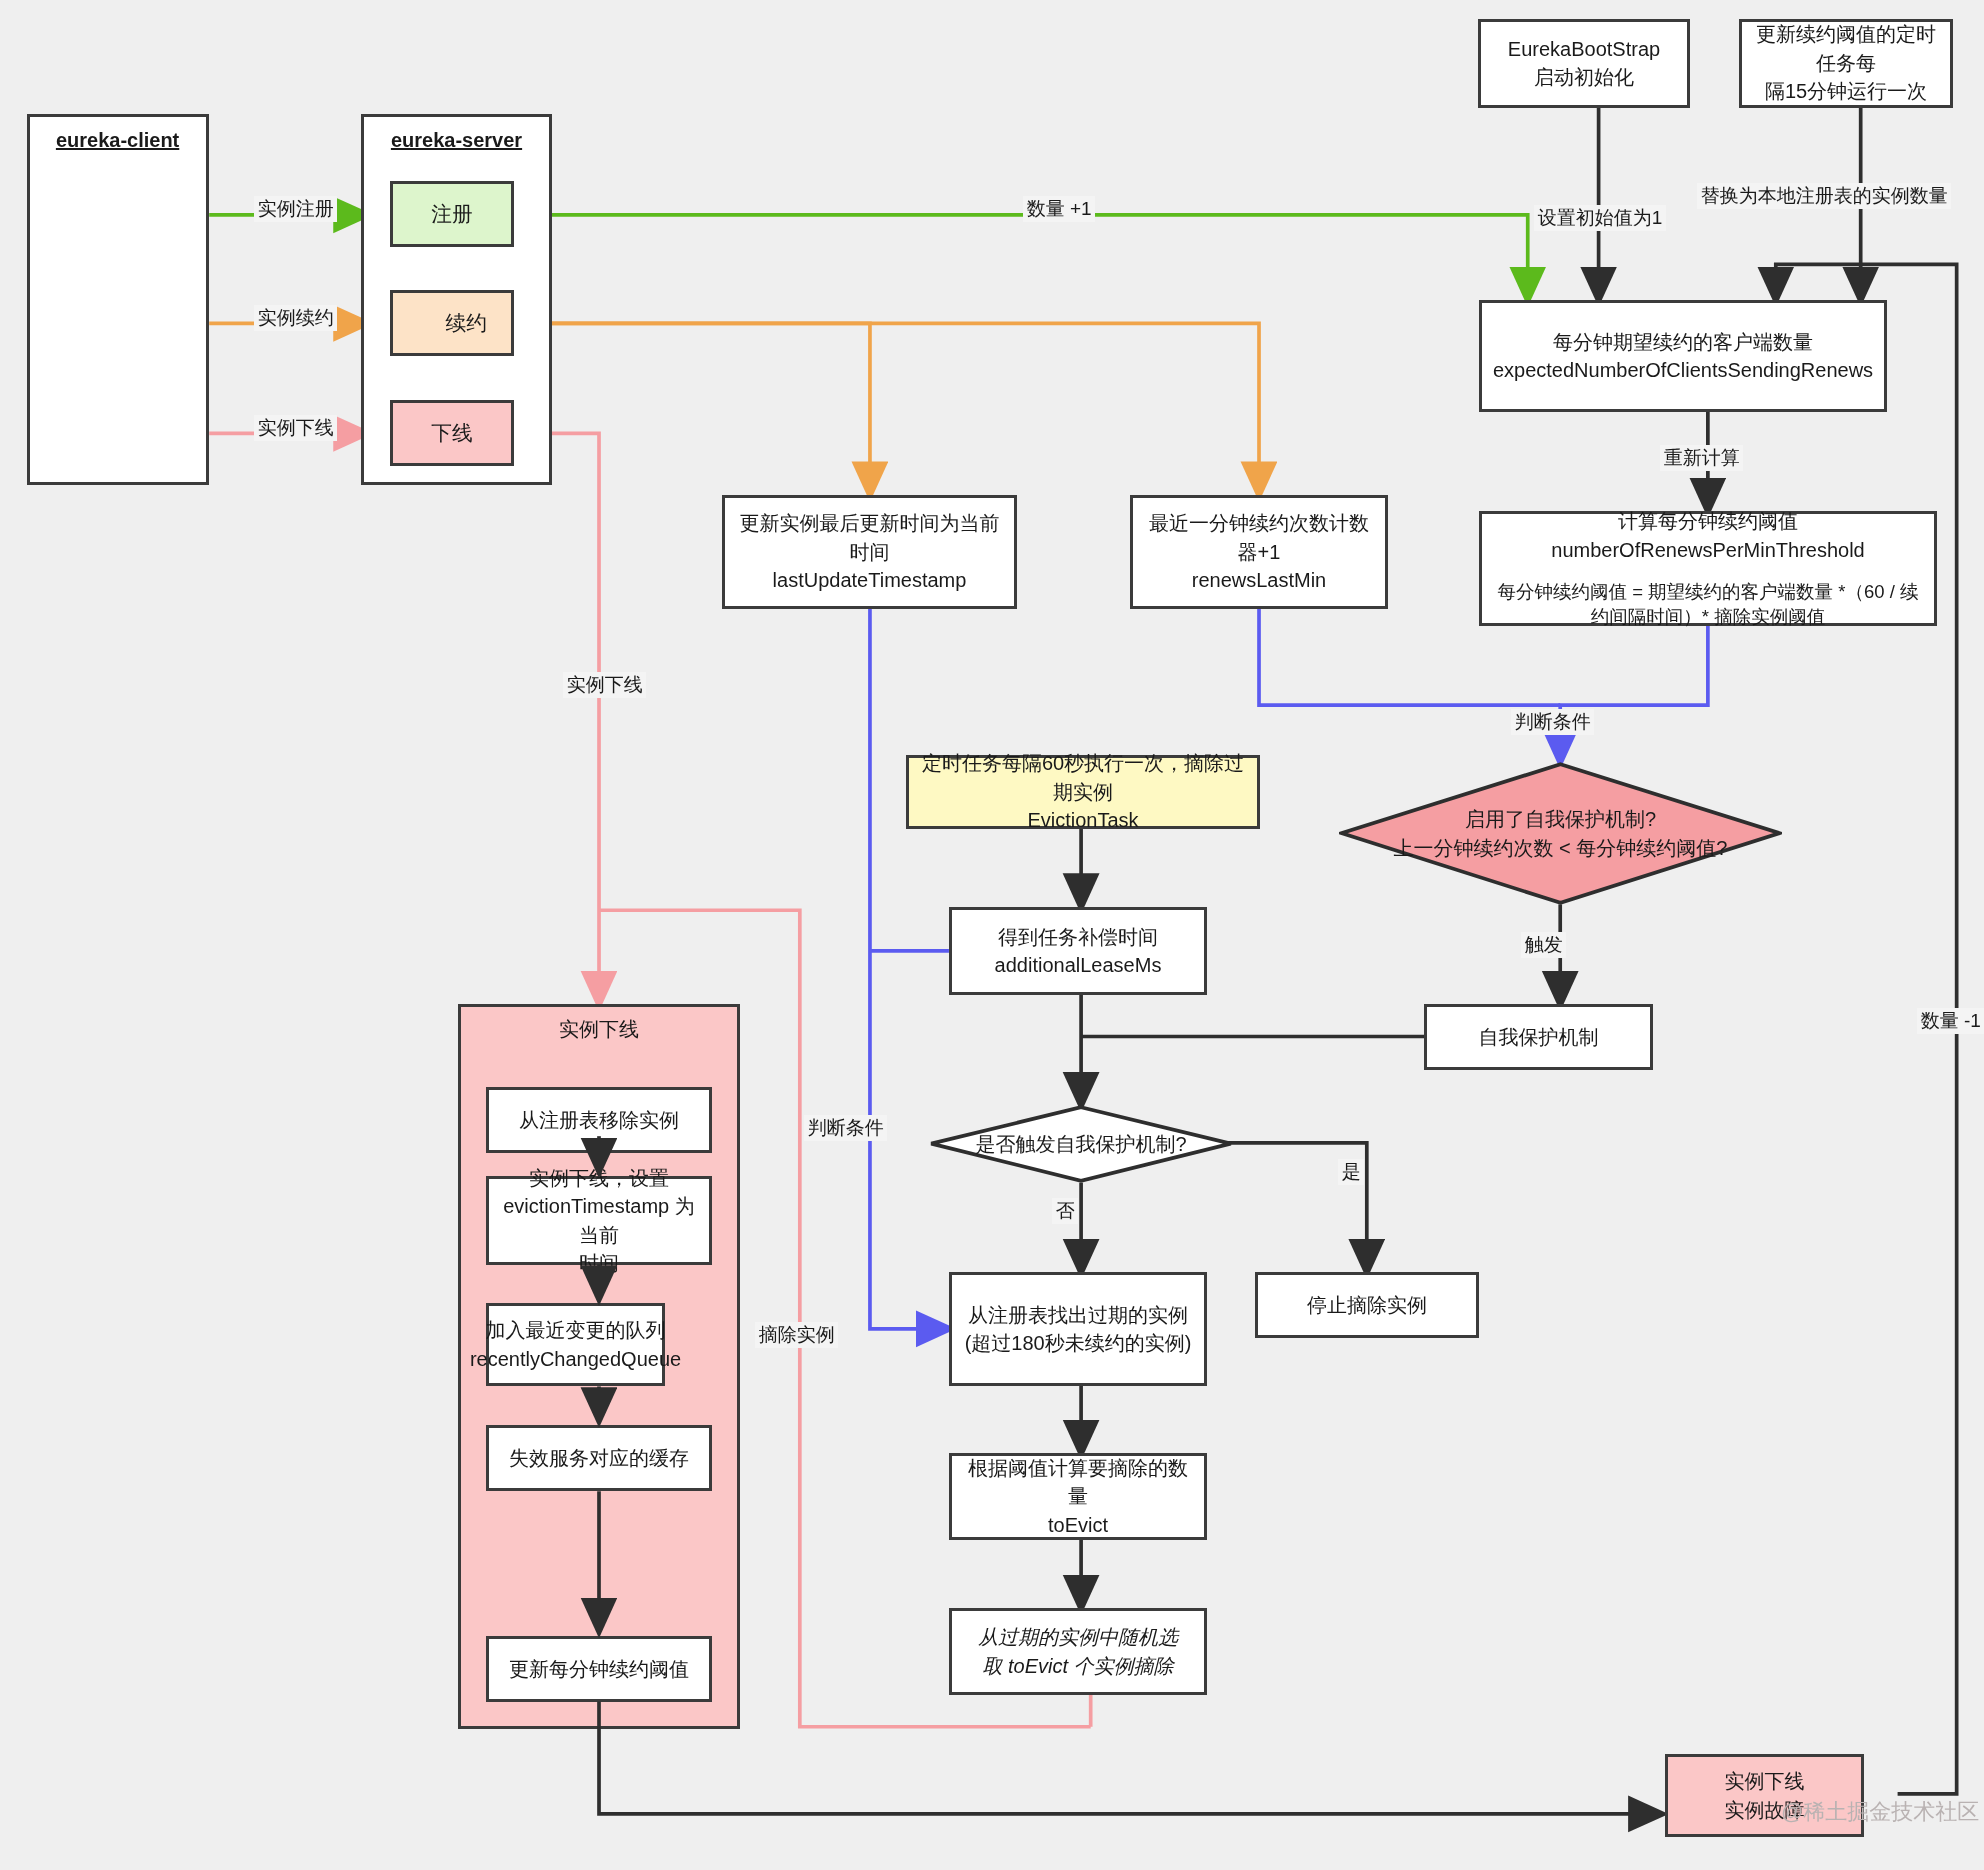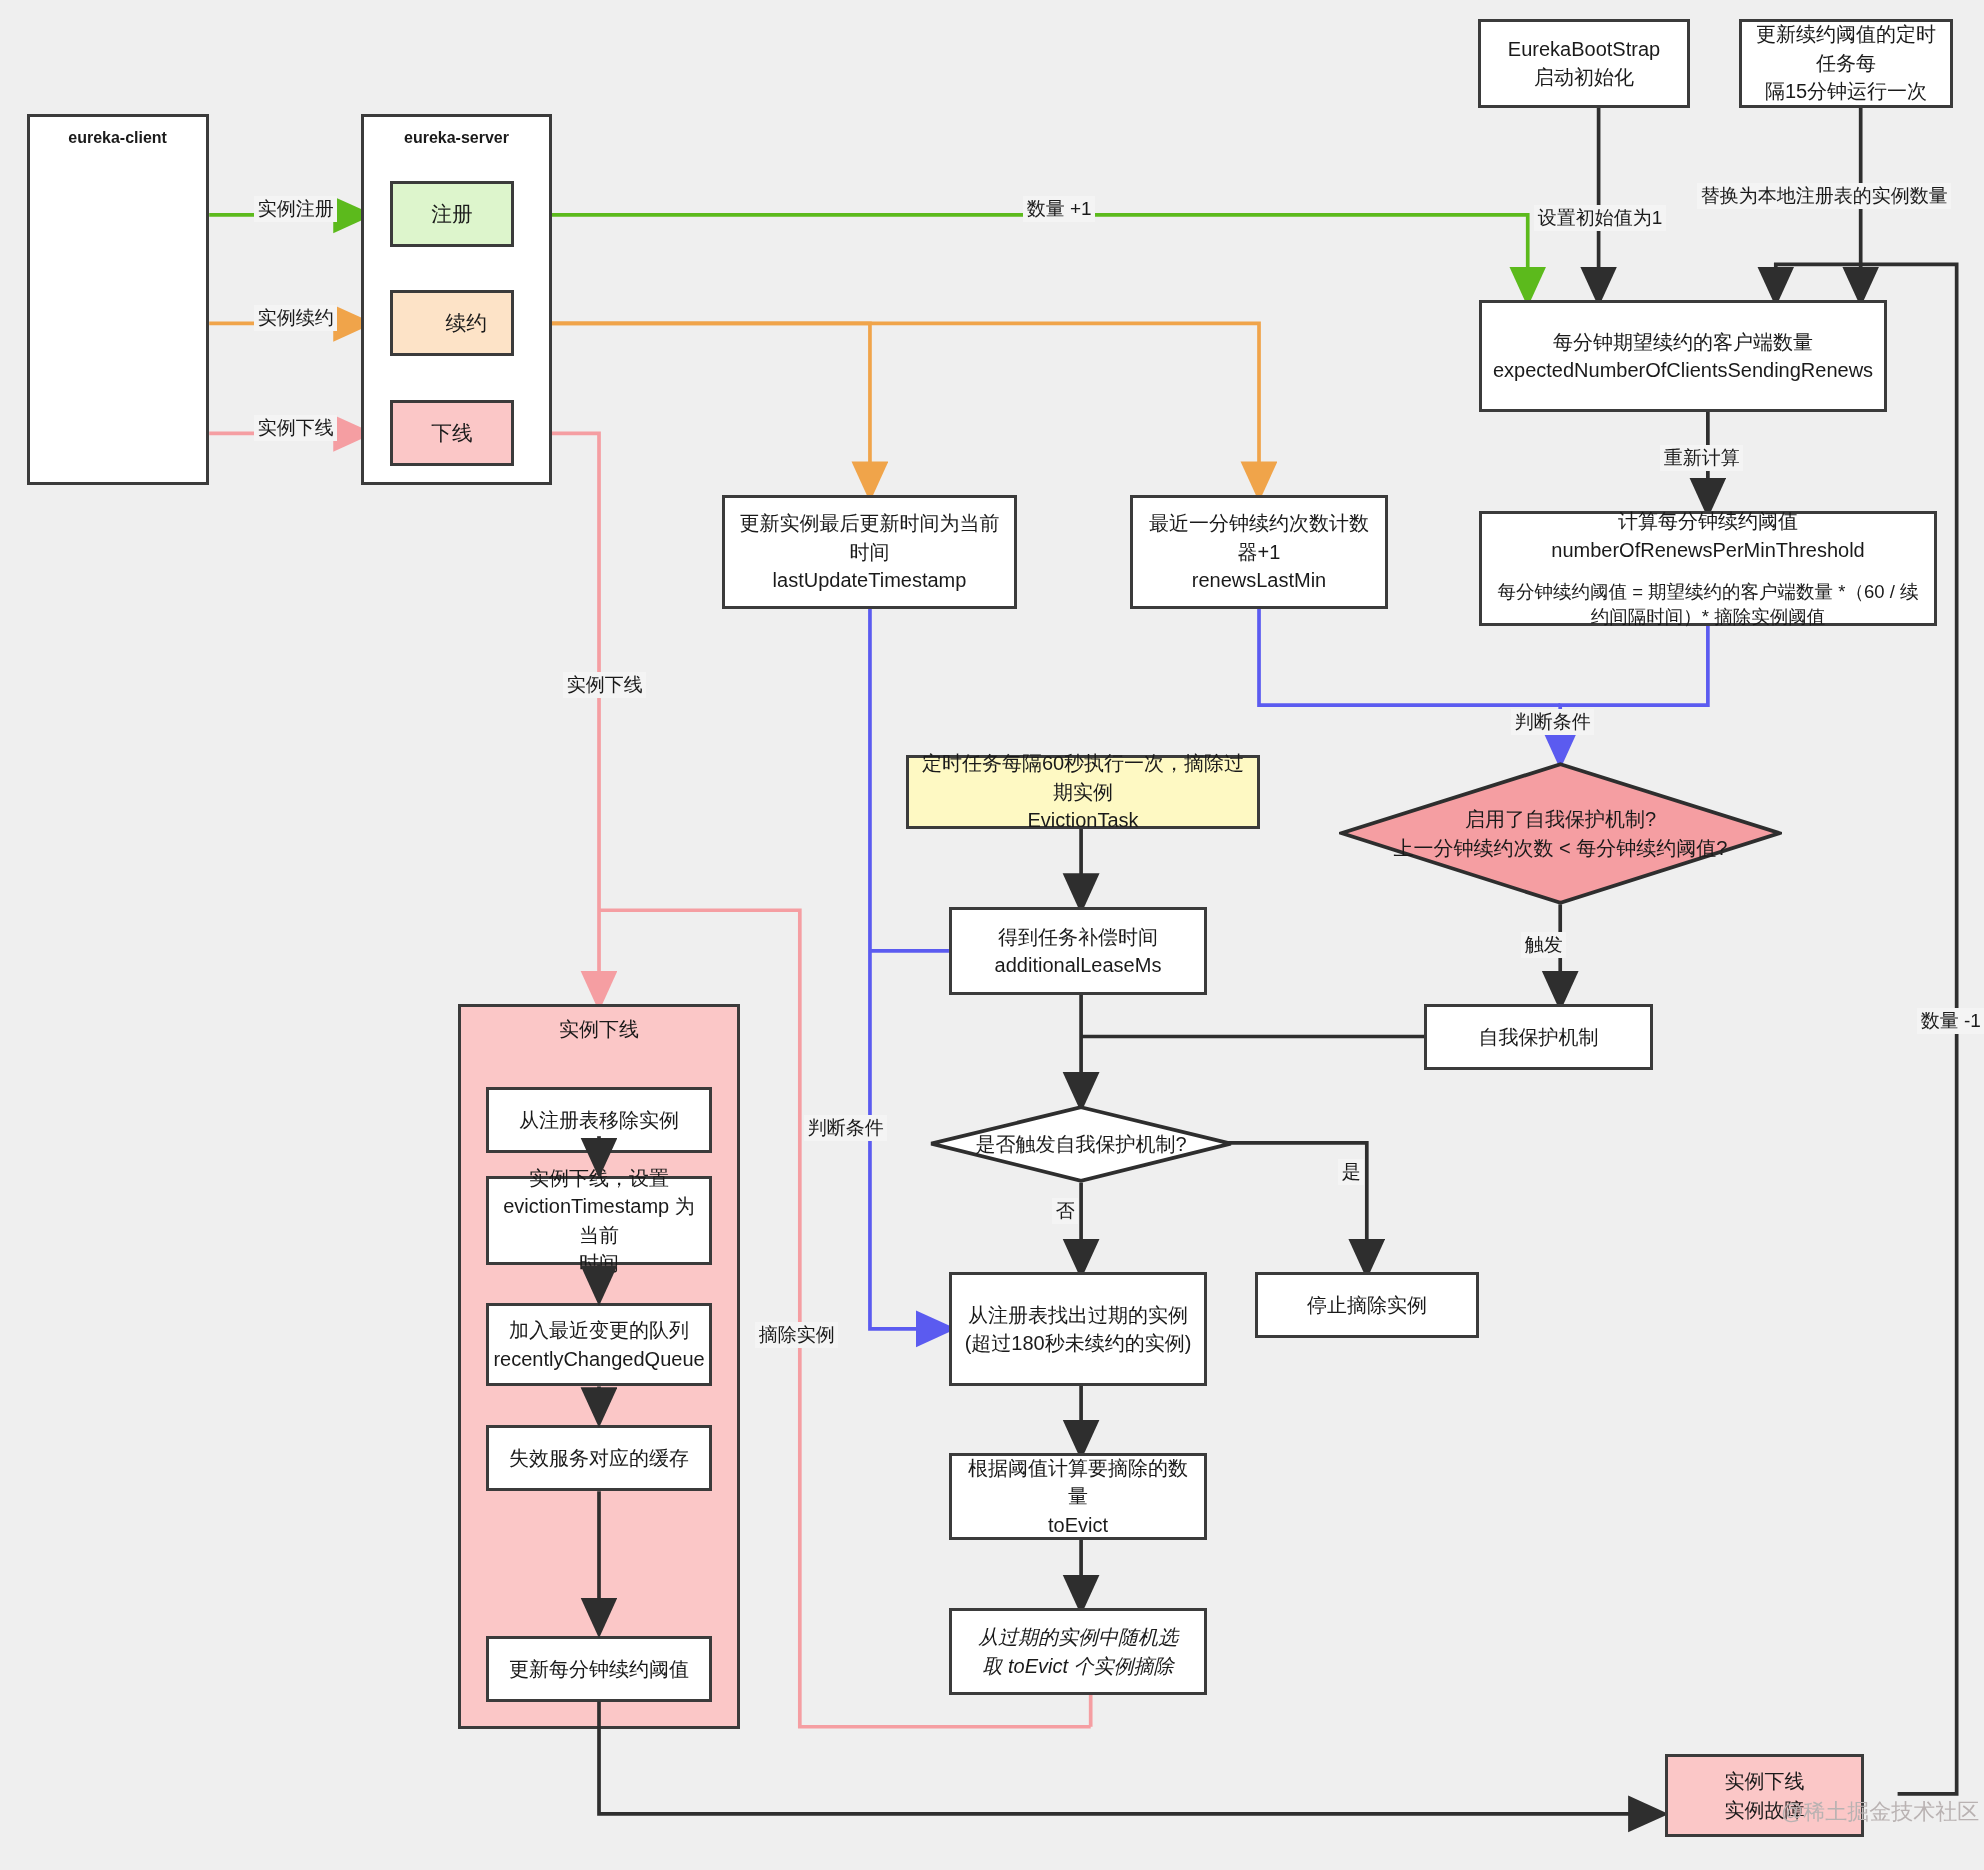--- a/index.html
+++ b/index.html
@@ -5,21 +5,21 @@
   html,body{margin:0;padding:0;background:#efefef;}
   body{font-family:"Liberation Sans","DejaVu Sans",sans-serif;}
   #stage{position:relative;width:1985px;height:1870px;background:#efefef;overflow:hidden;}
   svg#wires{position:absolute;left:0;top:0;width:1985px;height:1870px;pointer-events:none;}
   .node{position:absolute;box-sizing:border-box;display:flex;align-items:center;justify-content:center;
         text-align:center;border:3px solid #3b3b3b;background:#ffffff;color:#1a1a1a;
         font-size:20px;line-height:1.42;padding:4.4px 7.4px;white-space:pre-line;}
   .grp{position:absolute;box-sizing:border-box;border:3px solid #3b3b3b;background:#fbc7c7;}
   .grp-title{position:absolute;left:0;right:0;top:8.9px;text-align:center;font-size:20px;color:#1a1a1a;}
   .lane{position:absolute;box-sizing:border-box;border:3px solid #3b3b3b;background:#fff;}
-  .lane-title{position:absolute;left:0;right:0;top:11.8px;text-align:center;font-size:16px;font-weight:bold;color:#1a1a1a;}
+  .lane-title{position:absolute;left:0;right:0;top:11.8px;text-align:center;font-size:20px;font-weight:bold;color:#1a1a1a;text-decoration:underline;}
   .edge-label{position:absolute;background:#f4f4f4;color:#1a1a1a;font-size:19px;
               line-height:1.2;padding:1.5px 3.7px;white-space:nowrap;}
   .diamond{position:absolute;box-sizing:border-box;display:flex;align-items:center;justify-content:center;
            text-align:center;font-size:20px;line-height:1.42;color:#1a1a1a;white-space:pre-line;}
   .diamond .dshape{position:absolute;left:0;top:0;width:100%;height:100%;}
   .diamond .dtext{position:relative;z-index:2;padding:0 10.3px;}
   .wm{position:absolute;color:#b9b2b2;font-size:22px;white-space:nowrap;}
   .green{background:#ddf5cc;}
   .orange{background:#fde3c7;}
   .pink{background:#fbc7c7;}
@@ -211,21 +211,21 @@
   </div>
 
   <div class="node" style="left:486px;top:1070px;width:226px;height:66px;margin-top:17px;">
     <span>从注册表移除实例</span>
   </div>
   <div class="node" style="left:486px;top:1176px;width:226px;height:89px;">
     <span>实例下线，设置
 evictionTimestamp 为当前
 时间</span>
   </div>
-  <div class="node" style="left:486px;top:1303px;width:226px;height:83px;">
+  <div class="node" style="left:486px;top:1303px;width:179px;height:83px;">
     <span>加入最近变更的队列
 recentlyChangedQueue</span>
   </div>
   <div class="node" style="left:486px;top:1425px;width:226px;height:66px;">
     <span>失效服务对应的缓存</span>
   </div>
   <div class="node" style="left:486px;top:1636px;width:226px;height:66px;">
     <span>更新每分钟续约阈值</span>
   </div>
 

